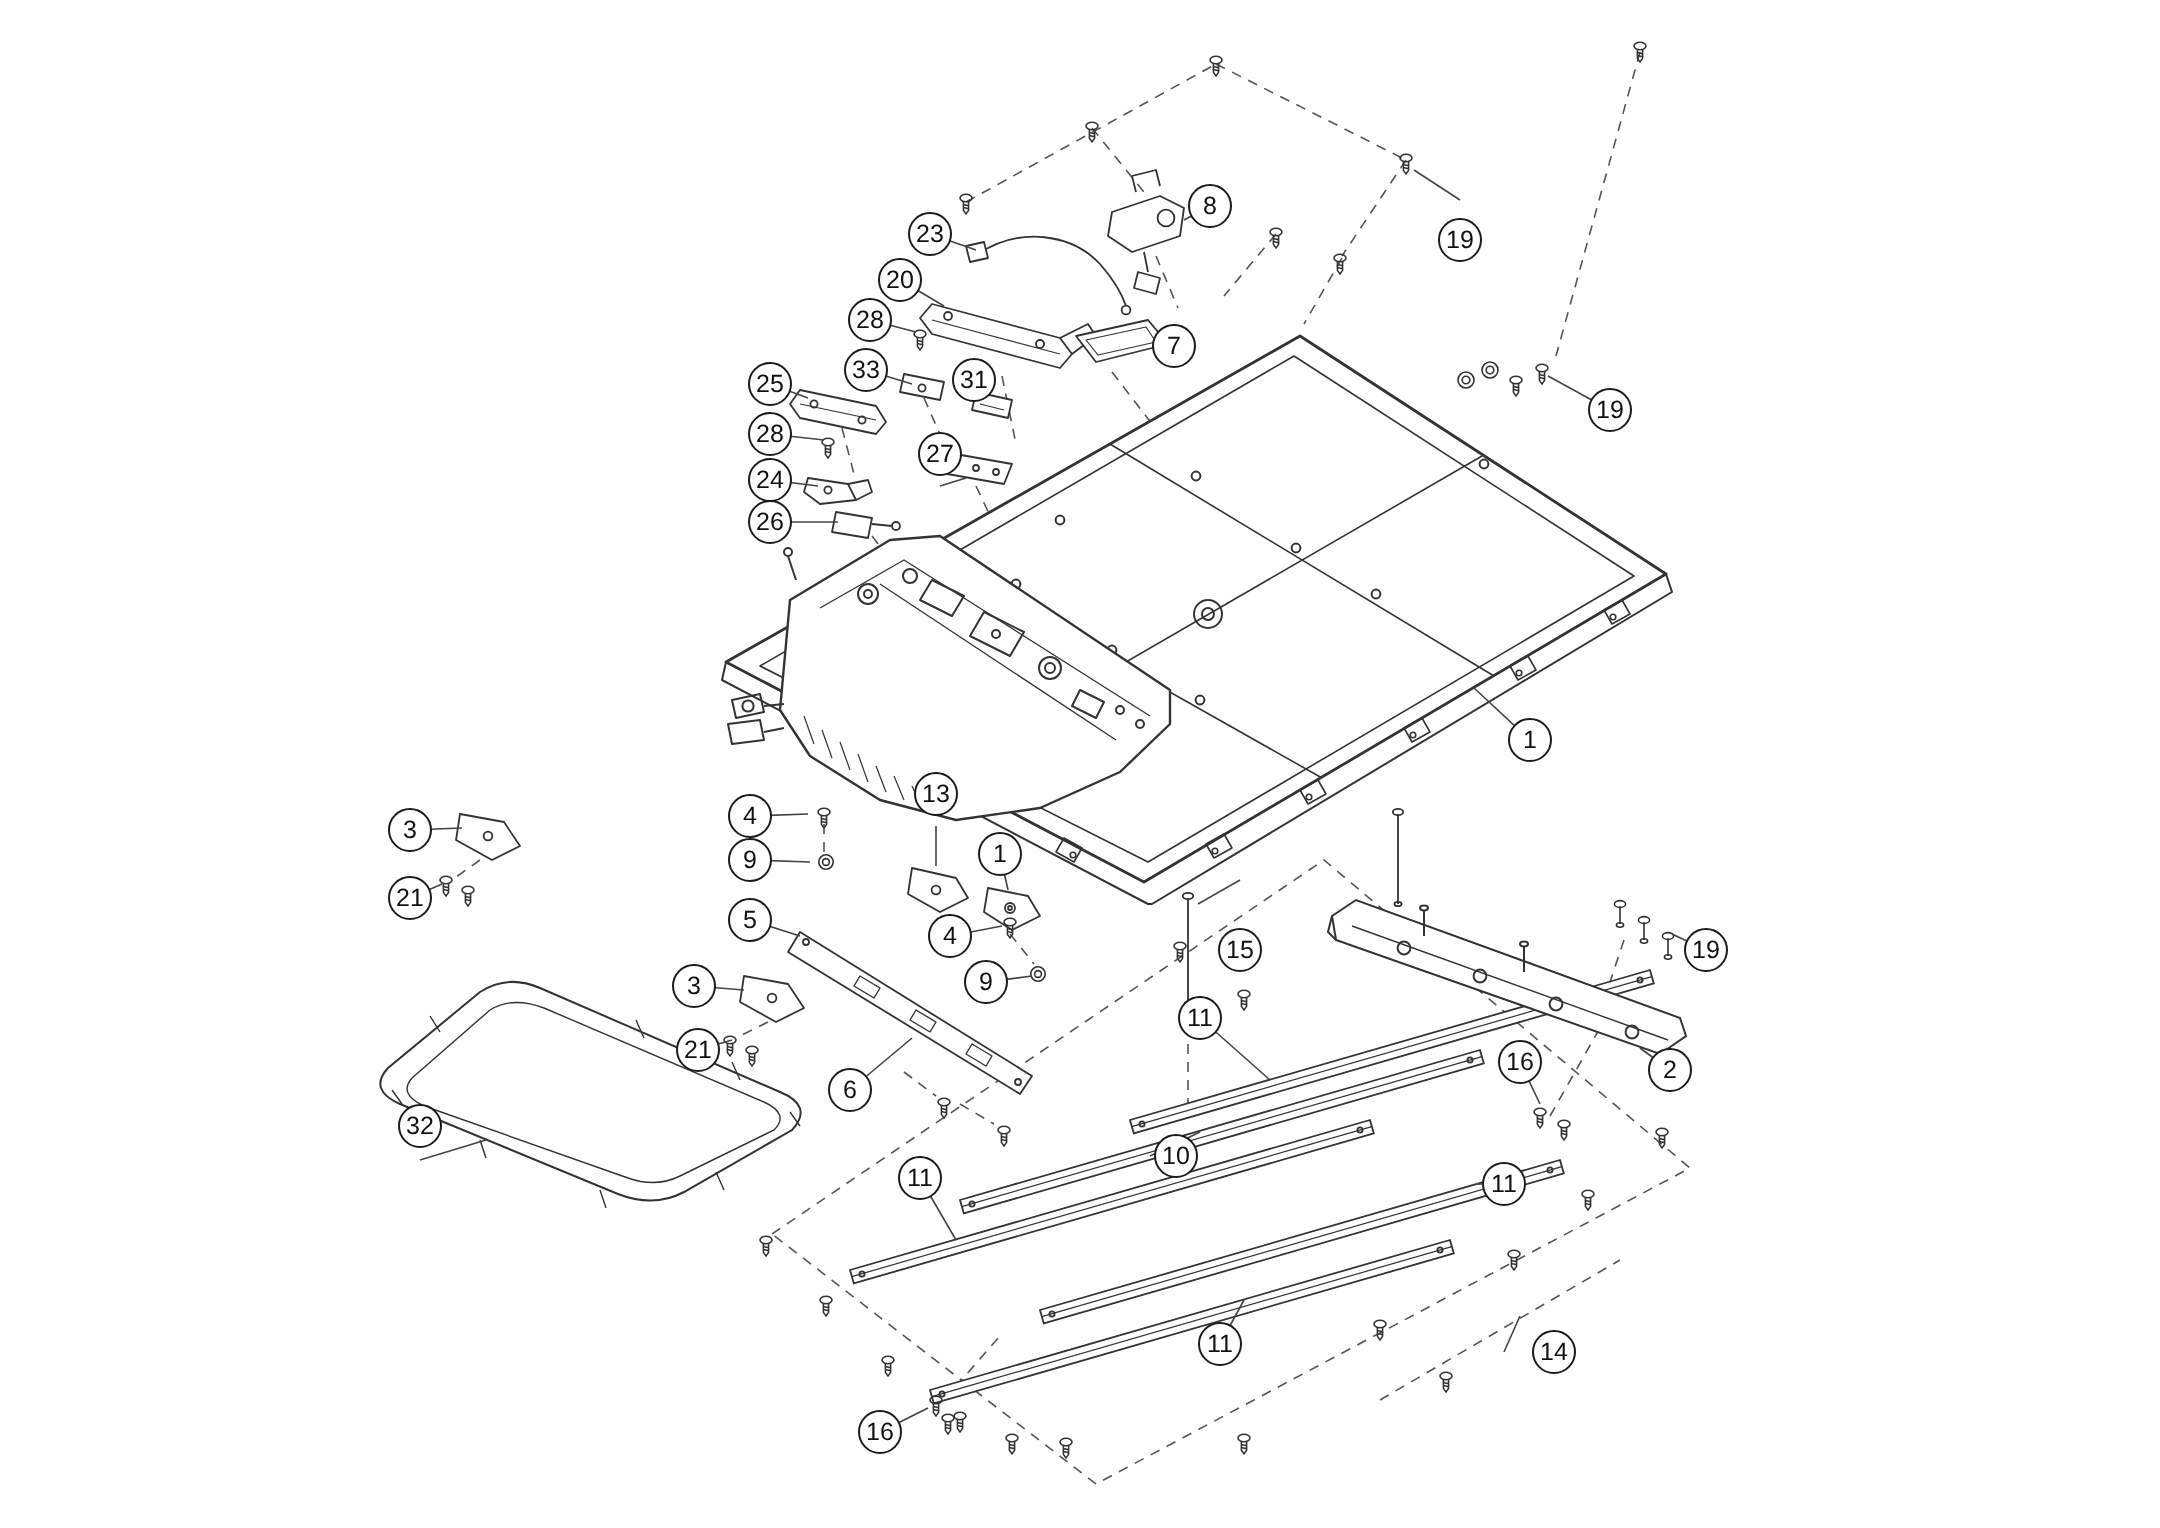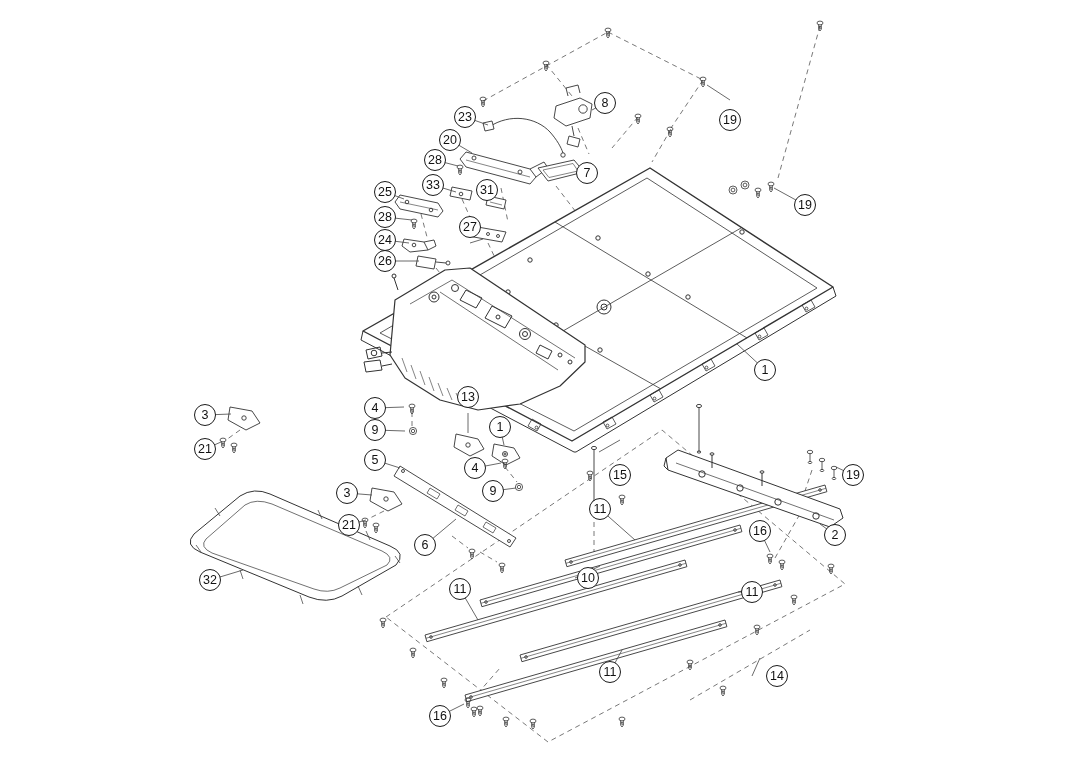--- a/index.html
+++ b/index.html
@@ -361,19 +361,19 @@
       <div class="callout" style="left: 482px; top: 480px;">9</div>
       <div class="callout" style="left: 336px; top: 482px;">3</div>
       <div class="callout" style="left: 824px; top: 524px;">2</div>
       <div class="callout" style="left: 338px; top: 514px;">21</div>
       <div class="callout" style="left: 589px; top: 498px;">11</div>
       <div class="callout" style="left: 749px; top: 520px;">16</div>
       <div class="callout" style="left: 414px; top: 534px;">6</div>
       <div class="callout" style="left: 577px; top: 567px;">10</div>
       <div class="callout" style="left: 449px; top: 578px;">11</div>
       <div class="callout" style="left: 741px; top: 581px;">11</div>
-      <div class="callout" style="left: 199px; top: 569px;">32</div>
+      <div class="callout" style="left: 199px; top: 552px;">32</div>
       <div class="callout" style="left: 599px; top: 661px;">11</div>
       <div class="callout" style="left: 766px; top: 665px;">14</div>
       <div class="callout" style="left: 429px; top: 705px;">16</div>
     </div>
 
 </div>
 
 </body></html>

